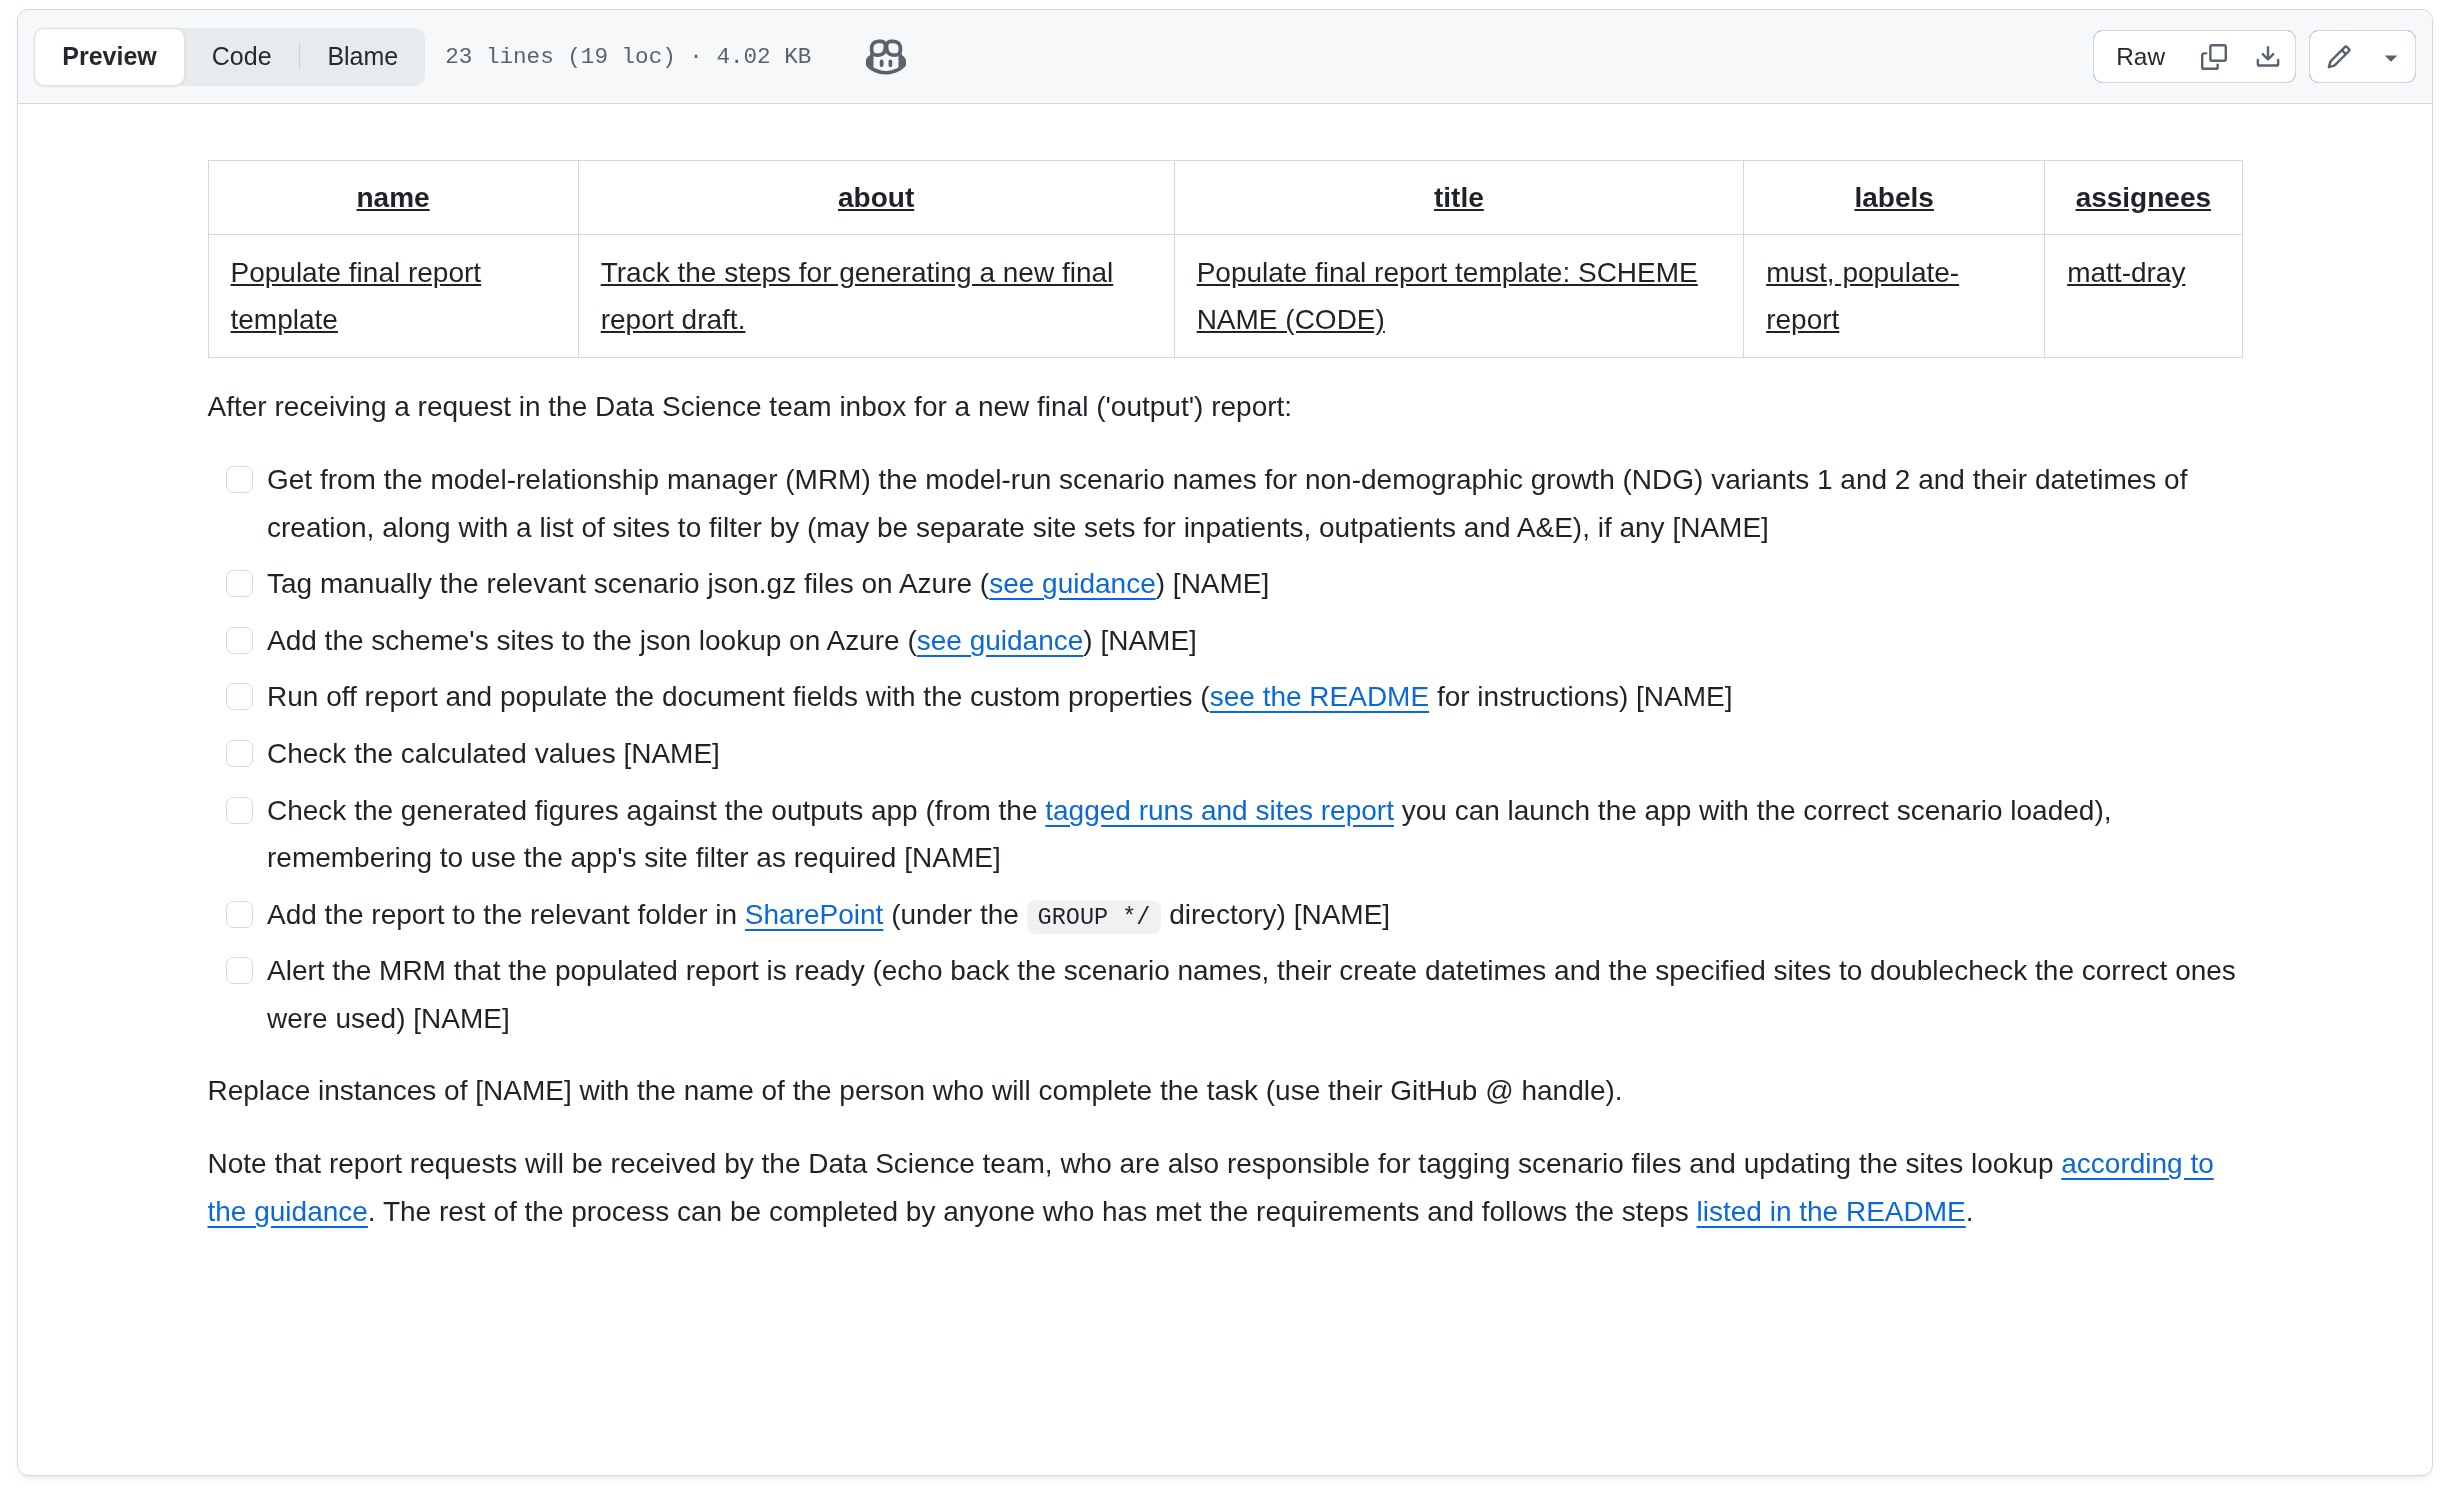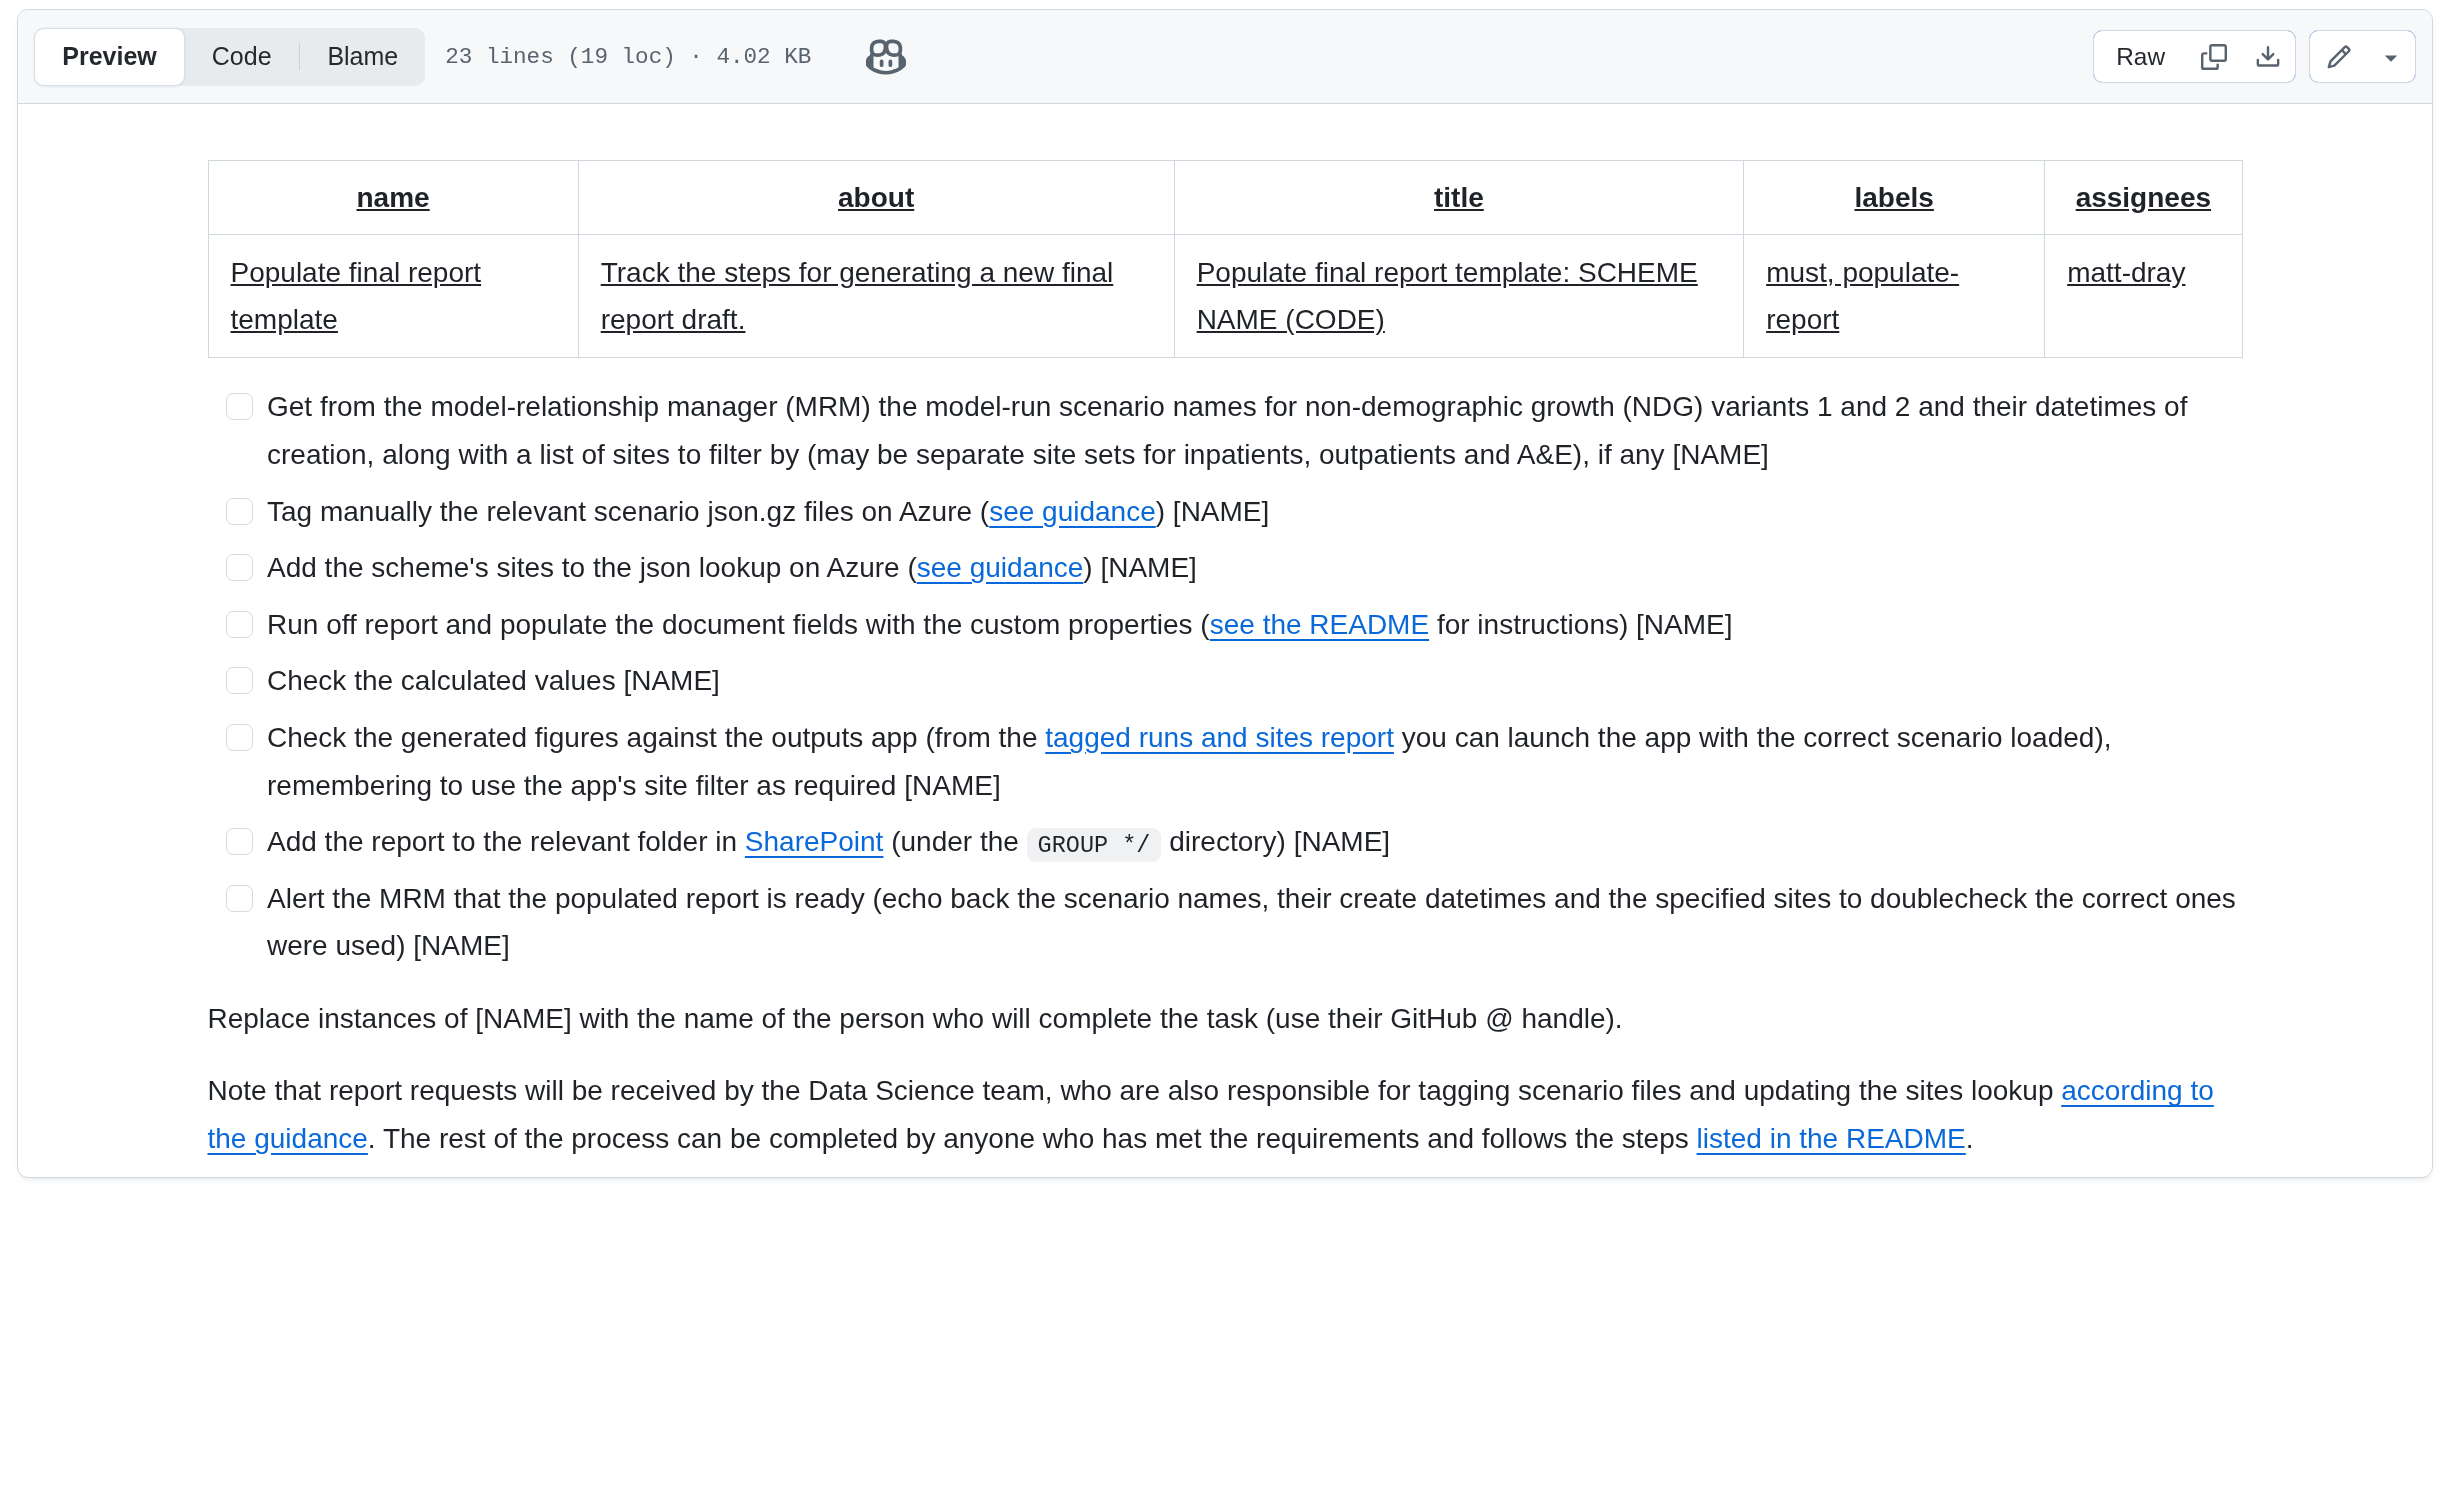--- a/index.html
+++ b/index.html
@@ -6,21 +6,21 @@
   html, body { margin: 0; padding: 0; overflow: hidden; }
   body {
     width: 2450px; height: 1508px;
     background: #ffffff;
     font-family: "Liberation Sans", "DejaVu Sans", sans-serif;
     color: #1f2328;
     -webkit-font-smoothing: antialiased;
   }
   .file-box {
     margin: 9px 17px 0 17px;
-    height: 1169px;
+    height: 1467px;
     border: 1.8px solid #d1d9e0;
     border-radius: 11px;
     background: #ffffff;
     overflow: hidden;
     box-shadow: 0 4.5px 6.3px -3.6px rgba(140,149,159,0.25);
   }
   
   .file-header {
     height: 94px;
     background: #f6f8fa;
@@ -216,20 +216,21 @@
             <tr>
               <td>Populate final report template</td>
               <td>Track the steps for generating a new final report draft.</td>
               <td>Populate final report template: SCHEME NAME (CODE)</td>
               <td>must, populate-report</td>
               <td>matt-dray</td>
             </tr>
           </tbody>
       </table>
 
+      <p>After receiving a request in the Data Science team inbox for a new final ('output') report:</p>
 
       <ul class="task-list">
           <li class="task">
             <span class="checkbox"></span>
             <div class="task-text">Get from the model-relationship manager (MRM) the model-run scenario names for non-demographic growth (NDG) variants 1 and 2 and their datetimes of creation, along with a list of sites to filter by (may be separate site sets for inpatients, outpatients and A&amp;E), if any [NAME]</div>
           </li>
           <li class="task">
             <span class="checkbox"></span>
             <div class="task-text">Tag manually the relevant scenario json.gz files on Azure (<a class="md-link" href="#">see guidance</a>) [NAME]</div>
           </li>

